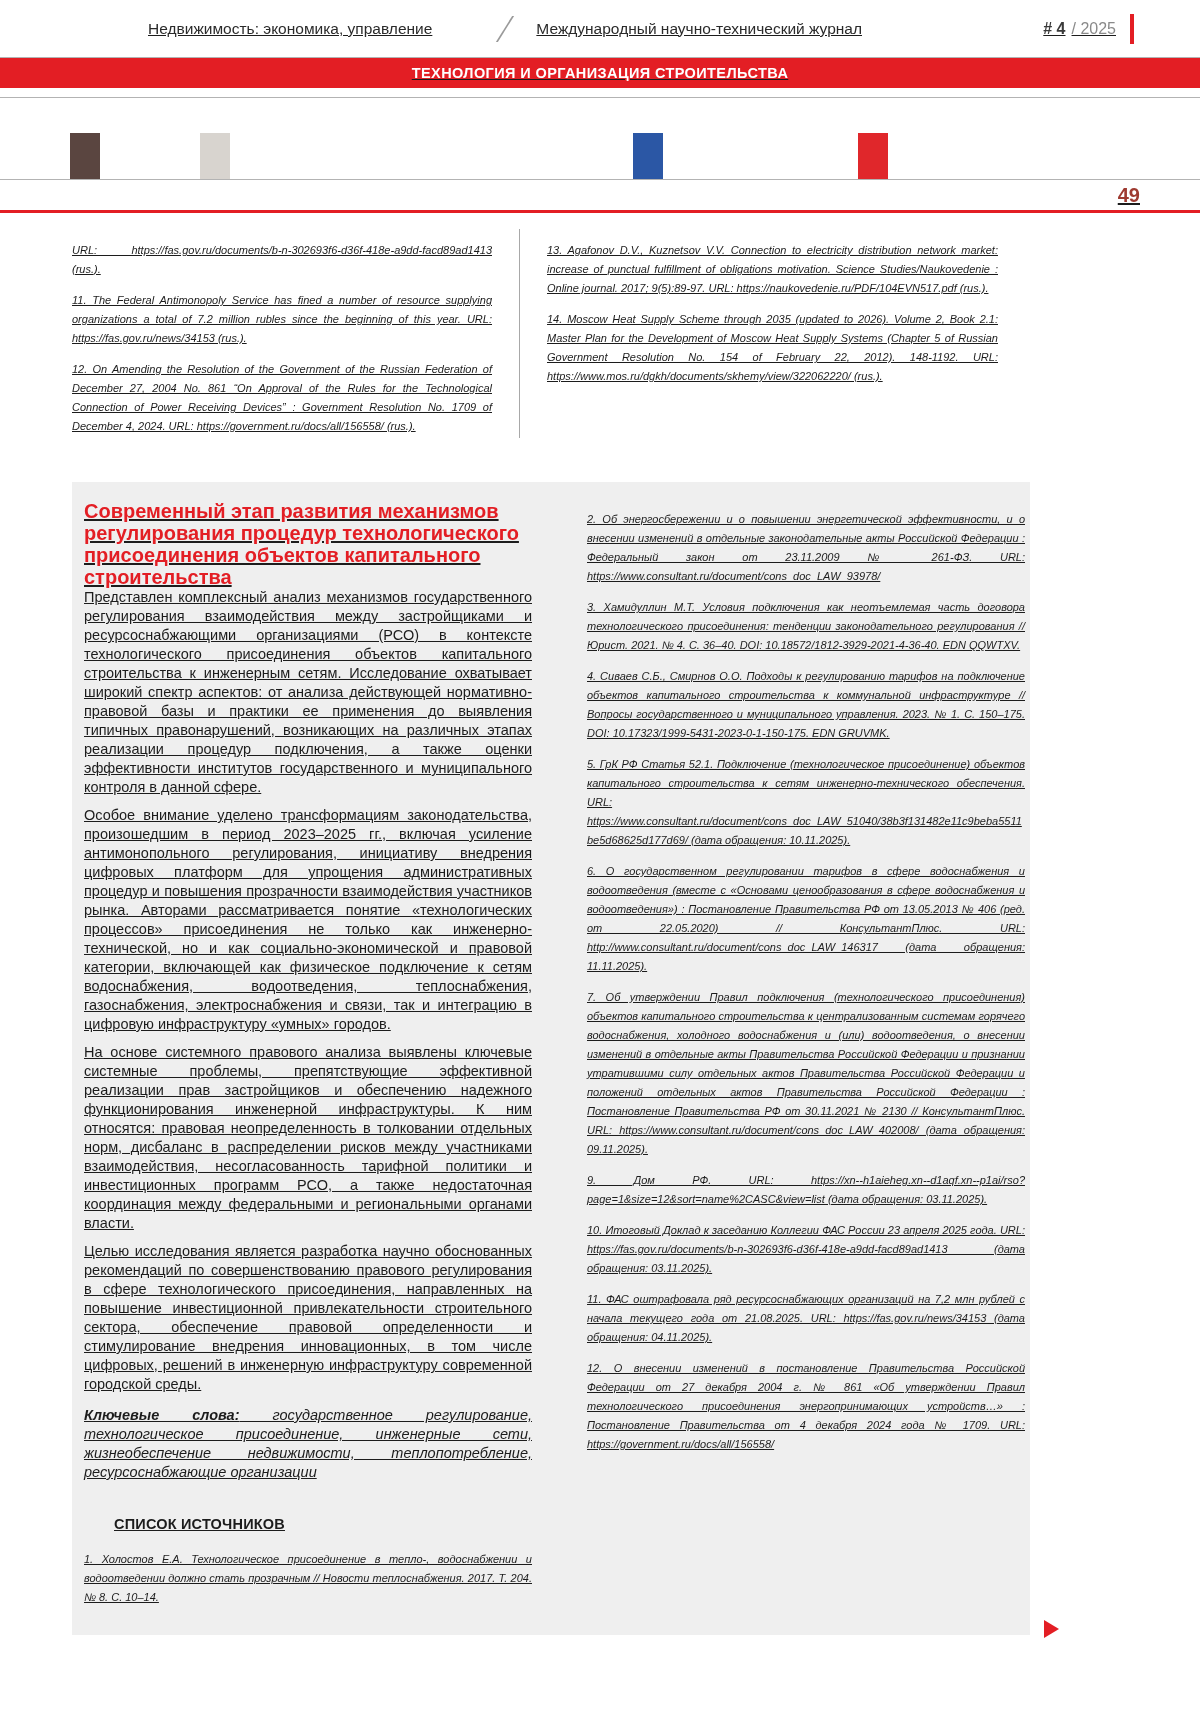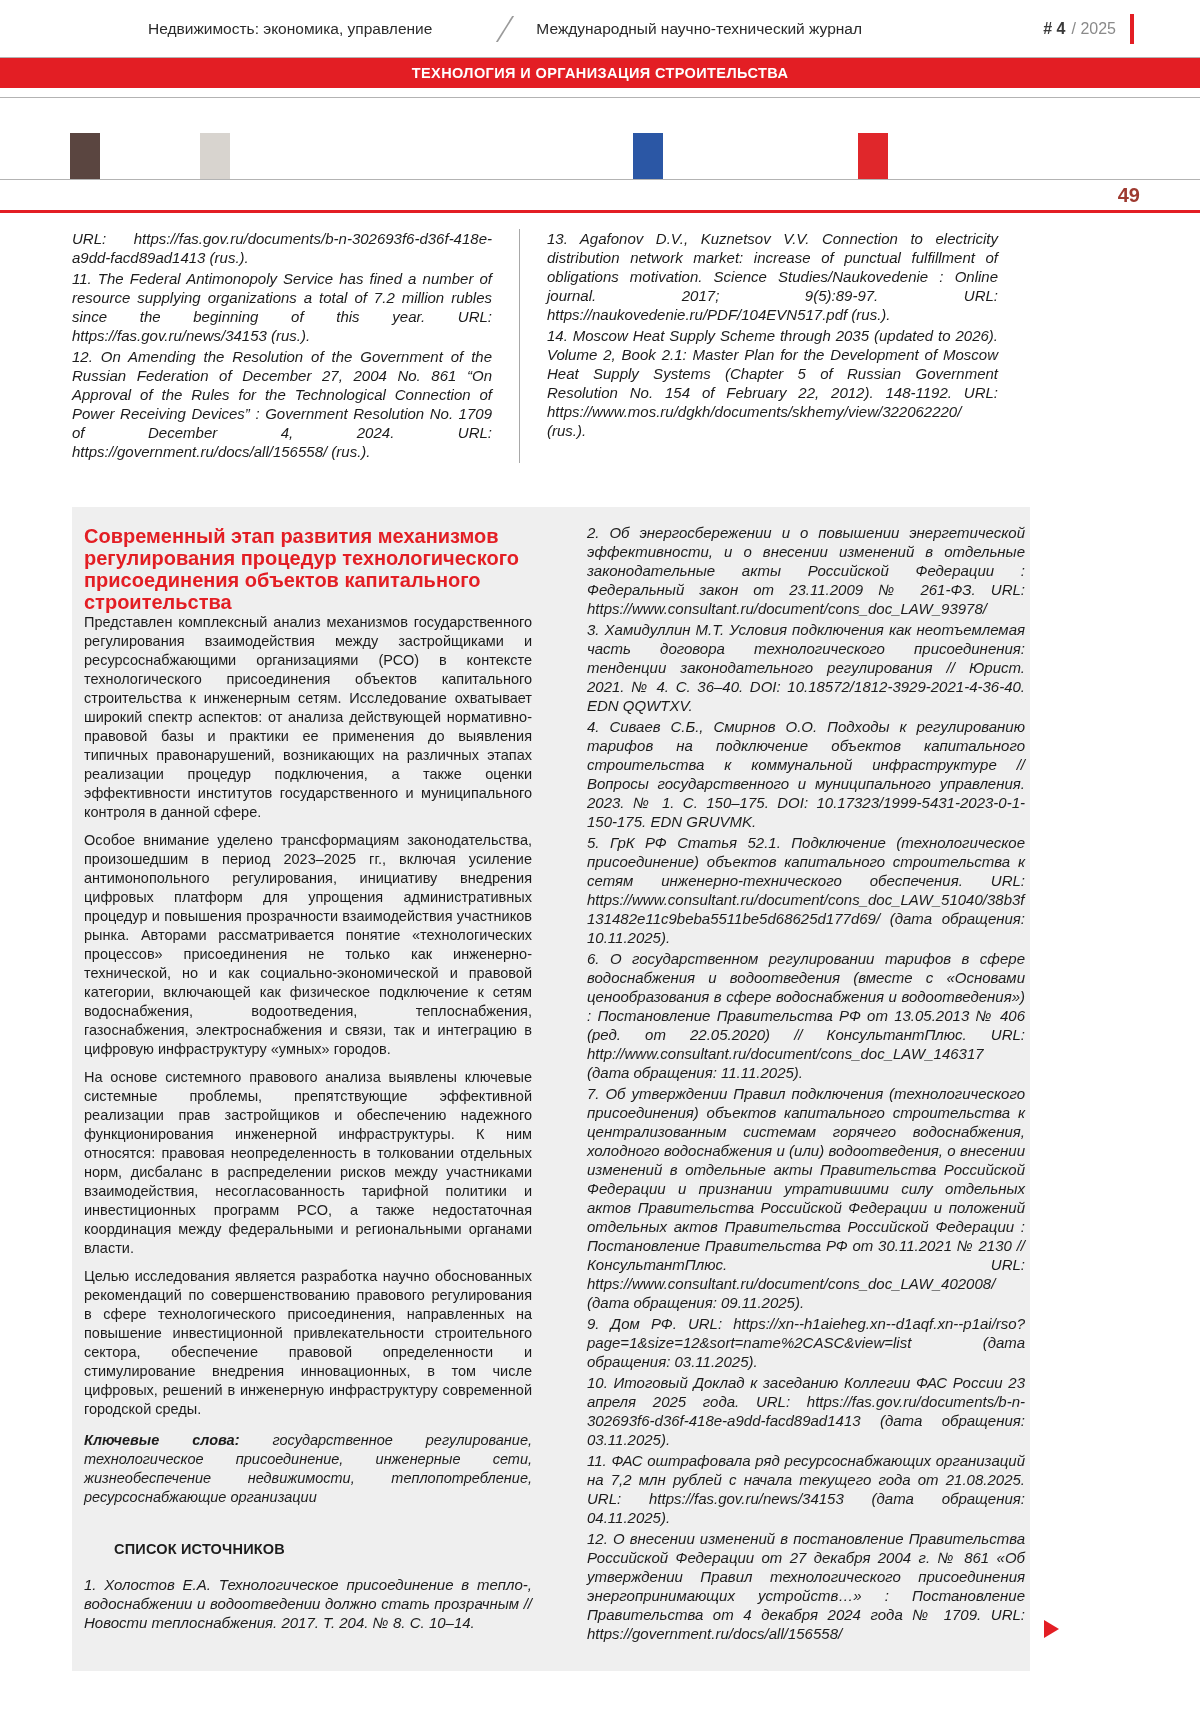--- a/index.html
+++ b/index.html
@@ -3,21 +3,21 @@
 <meta charset="utf-8">
 <style>
   :root{
     --red:#e31e24;
     --rule:#b3b3b3;
     --ink:#1c1c1c;
     --panel:#efefef;
   }
   *{box-sizing:border-box;margin:0;padding:0;}
   body{background:#fff;font-family:"Liberation Sans",sans-serif;color:var(--ink);}
-  .page{position:relative;width:1200px;height:1727px;margin:0 auto;background:#fff;overflow:hidden;}
+  .page{position:relative;width:1200px;height:1727px;margin:0 auto;background:#fff;overflow:hidden;text-decoration:underline;}
 
   
   .masthead{display:flex;align-items:center;height:58px;border-bottom:1px solid var(--rule);padding-left:148px;font-size:15.5px;color:#2a2a2a;}
   .slash{width:0;height:26px;border-left:2px solid #9a9a9a;transform:skewX(-32deg);margin:0 30px 0 72px;}
   .issue{margin-left:auto;display:flex;align-items:center;font-size:16px;white-space:nowrap;}
   .issue-no{font-weight:bold;color:#3a3a3a;}
   .issue-year{color:#8a8a8a;margin-left:6px;}
   .red-tick{width:4px;height:30px;background:var(--red);margin:0 66px 0 14px;}
 
   
@@ -36,21 +36,21 @@
   .sq.red{left:858px;background:#e0272b;}
 
   
   .pageno-row{height:30px;display:flex;align-items:center;justify-content:flex-end;padding-right:60px;}
   .pageno{font-weight:bold;font-size:20px;color:#9e3a30;}
 
   
   .toprefs{display:flex;margin:16px 0 0 72px;}
   .tr-left{width:448px;padding-right:27px;border-right:1px solid #a8a8a8;}
   .tr-right{width:478px;padding-left:27px;}
-  .ref{font-style:italic;font-size:15px;line-height:19px;text-align:justify;margin:0 0 2px;overflow-wrap:anywhere;word-break:break-word;}
+  .ref{font-style:italic;font-size:11px;line-height:19px;text-align:justify;margin:12px 0 2px;overflow-wrap:anywhere;word-break:break-word;}
 
   
   .panel{display:flex;margin:44px 0 0 72px;width:958px;background:var(--panel);padding:16px 5px 26px 12px;}
   .panel-left{width:448px;flex:none;}
   .panel-right{width:438px;flex:none;margin-left:55px;}
   .art-title{color:var(--red);font-size:20px;line-height:22px;font-weight:bold;margin:2px 0 0;}
   .abs{font-size:14.5px;line-height:19px;text-align:justify;margin:0 0 9px;}
   .keywords{font-style:italic;font-size:14.5px;line-height:19px;text-align:justify;margin-top:12px;}
   .kw-label{font-weight:bold;}
   .sources-h{font-weight:bold;font-size:14.5px;letter-spacing:.2px;margin:34px 0 18px 30px;}

